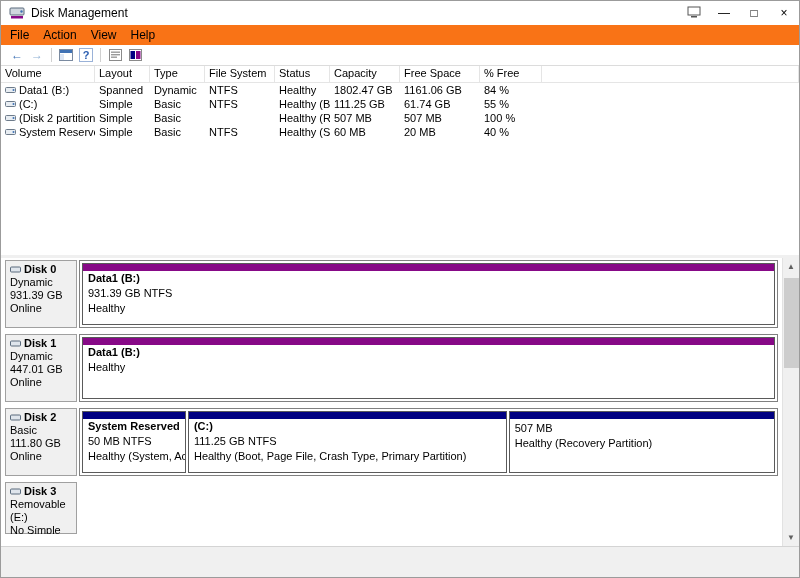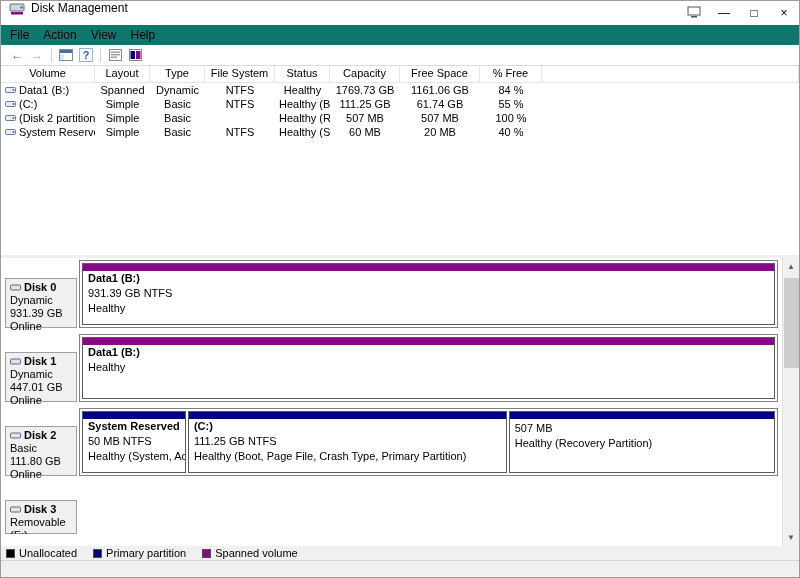--- a/index.html
+++ b/index.html
@@ -1,55 +1,55 @@
 <!DOCTYPE html>
 <html><head>
 <meta charset="utf-8">
 <style>
   * { box-sizing: border-box; margin: 0; padding: 0; }
   body { margin: 0; font-family: "Liberation Sans", "DejaVu Sans", sans-serif; background: #ffffff; }
   .window { width: 800px; height: 578px; border: 1px solid #9b9b9b; background: #f0f0f0; position: relative; overflow: hidden; }
 
   
-  .titlebar { height: 24px; background: #ffffff; display: flex; align-items: flex-start; padding-left: 8px; }
+  .titlebar { height: 24px; background: #ffffff; display: flex; align-items: center; padding-left: 8px; }
   .app-icon { width: 16px; height: 16px; margin-right: 6px; flex: 0 0 auto; }
   .title-text { font-size: 12px; color: #000; flex: 1 1 auto; }
   .tb-btn { width: 30px; height: 24px; text-align: center; line-height: 24px; font-size: 12px; color: #000; background: transparent; border: none; cursor: default; }
   .tb-extra { width: 30px; text-align: center; line-height: 24px; color: #444; }
 
   
-  .menubar { height: 20px; background: #0f766e; display: flex; align-items: center; padding-left: 2px; }
+  .menubar { height: 20px; background: #f97316; display: flex; align-items: center; padding-left: 2px; }
   .menu-item { font-size: 12px; padding: 2px 7px; color: #000; }
 
   
   .toolbar { height: 21px; background: #ffffff; display: flex; align-items: center; padding-left: 6px; border-bottom: 1px solid #dcdcdc; }
   .tool-btn { width: 20px; height: 18px; display: flex; align-items: center; justify-content: center; font-size: 12px; }
   .tool-sep { width: 1px; height: 14px; background: #d0d0d0; margin: 0 4px; }
   .arrow-back { color: #3f72b5; font-weight: bold; }
   .arrow-fwd { color: #8fb0d4; font-weight: bold; }
   .help-glyph { color: #2a5db0; font-weight: bold; font-size: 11px; border: 1px solid #9ab2d8; width: 14px; height: 14px; line-height: 12px; text-align: center; background: #fff; }
 
   
-  .table { background: #ffffff; height: 189px; overflow: hidden; text-align: center; }
+  .table { background: #ffffff; height: 189px; overflow: hidden; }
   .thead, .trow { display: grid; grid-template-columns: 94px 55px 55px 70px 55px 70px 80px 62px 1fr; }
   .thead { height: 17px; border-bottom: 1px solid #e5e5e5; }
   .th { font-size: 11px; color: #000; padding: 1px 4px; border-right: 1px solid #e5e5e5; white-space: nowrap; overflow: hidden; }
   .trow { height: 14px; align-items: center; }
   .td { font-size: 11px; color: #000; padding: 0 4px; white-space: nowrap; overflow: hidden; }
   .vol-cell { display: flex; align-items: center; gap: 3px; }
   .mini-icon { width: 11px; height: 11px; flex: 0 0 auto; }
 
   
   .splitter { height: 3px; background: #f0f0f0; }
 
   
   .gpane { position: relative; height: 288px; background: #ffffff; padding: 2px 21px 0 4px; }
   .disk-row { display: flex; height: 68px; margin-bottom: 6px; }
   .disk-row.cut { height: 52px; margin-bottom: 0; overflow: hidden; gap: 12px; }
-  .disk-head { width: 72px; flex: 0 0 auto; background: #f0f0f0; border: 1px solid #a0a0a0; padding: 2px 4px; font-size: 11px; line-height: 13px; color: #000; margin-top: 18px; }
+  .disk-head { width: 72px; flex: 0 0 auto; background: #f0f0f0; border: 1px solid #a0a0a0; padding: 2px 4px; font-size: 11px; line-height: 13px; color: #000; }
   .disk-name { font-weight: bold; display: flex; align-items: center; gap: 3px; }
   .disk-strip { flex: 1 1 auto; border: 1px solid #808080; margin-left: 2px; }
   .disk-strip.empty { border: none; }
   .strip-inner { display: flex; gap: 2px; padding: 2px; height: 100%; }
   .partition { border: 1px solid #5a5a5a; background: #fff; display: flex; flex-direction: column; overflow: hidden; }
   .pband { height: 7px; flex: 0 0 auto; }
   .pband.spanned { background: #870987; }
   .pband.primary { background: #000082; }
   .ptext { padding: 1px 5px; font-size: 11px; line-height: 13px; white-space: nowrap; overflow: hidden; }
   .plabel { font-weight: bold; }
@@ -153,21 +153,21 @@
         <svg class="mini-icon" viewBox="0 0 11 11">
             <rect x="0.5" y="2.5" width="10" height="5" rx="1" fill="#e8edf2" stroke="#6d7b8a"></rect>
             <circle cx="8.5" cy="5" r="1" fill="#3f72b5"></circle>
           </svg>
         <span>Data1 (B:)</span>
       </div>
       <div class="td">Spanned</div>
       <div class="td">Dynamic</div>
       <div class="td">NTFS</div>
       <div class="td">Healthy</div>
-      <div class="td">1769.73 GB</div>
+      <div class="td">1802.47 GB</div>
       <div class="td">1161.06 GB</div>
       <div class="td">84 %</div>
       <div class="td"></div>
     </div>
 
     <div class="trow">
       <div class="td vol-cell">
         <svg class="mini-icon" viewBox="0 0 11 11">
             <rect x="0.5" y="2.5" width="10" height="5" rx="1" fill="#e8edf2" stroke="#6d7b8a"></rect>
             <circle cx="8.5" cy="5" r="1" fill="#3f72b5"></circle>
@@ -323,30 +323,16 @@
       <div class="disk-strip empty"></div>
     </div>
 
     <div class="vscroll">
       <div class="vs-arrow">▲</div>
       <div class="vs-thumb"></div>
       <div class="vs-arrow down">▼</div>
     </div>
   </div>
 
-  <div class="legend">
-    <div class="legend-item">
-      <span class="swatch sw-unallocated"></span>
-      <span>Unallocated</span>
-    </div>
-    <div class="legend-item">
-      <span class="swatch sw-primary"></span>
-      <span>Primary partition</span>
-    </div>
-    <div class="legend-item">
-      <span class="swatch sw-spanned"></span>
-      <span>Spanned volume</span>
-    </div>
-  </div>
 
   <div class="statusbar"></div>
 
 </div>
 
 </body></html>

